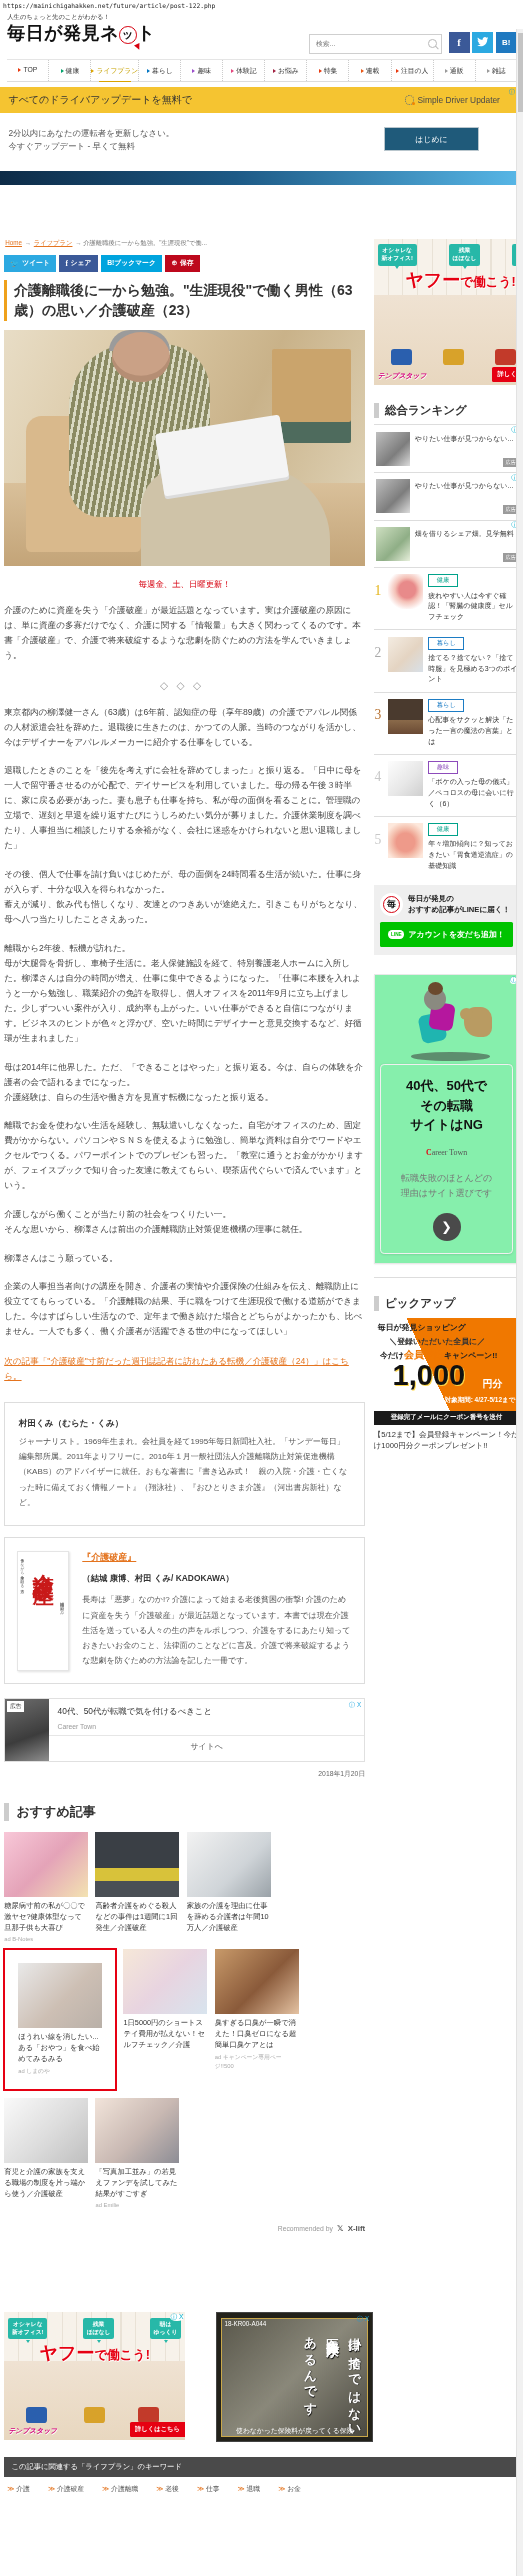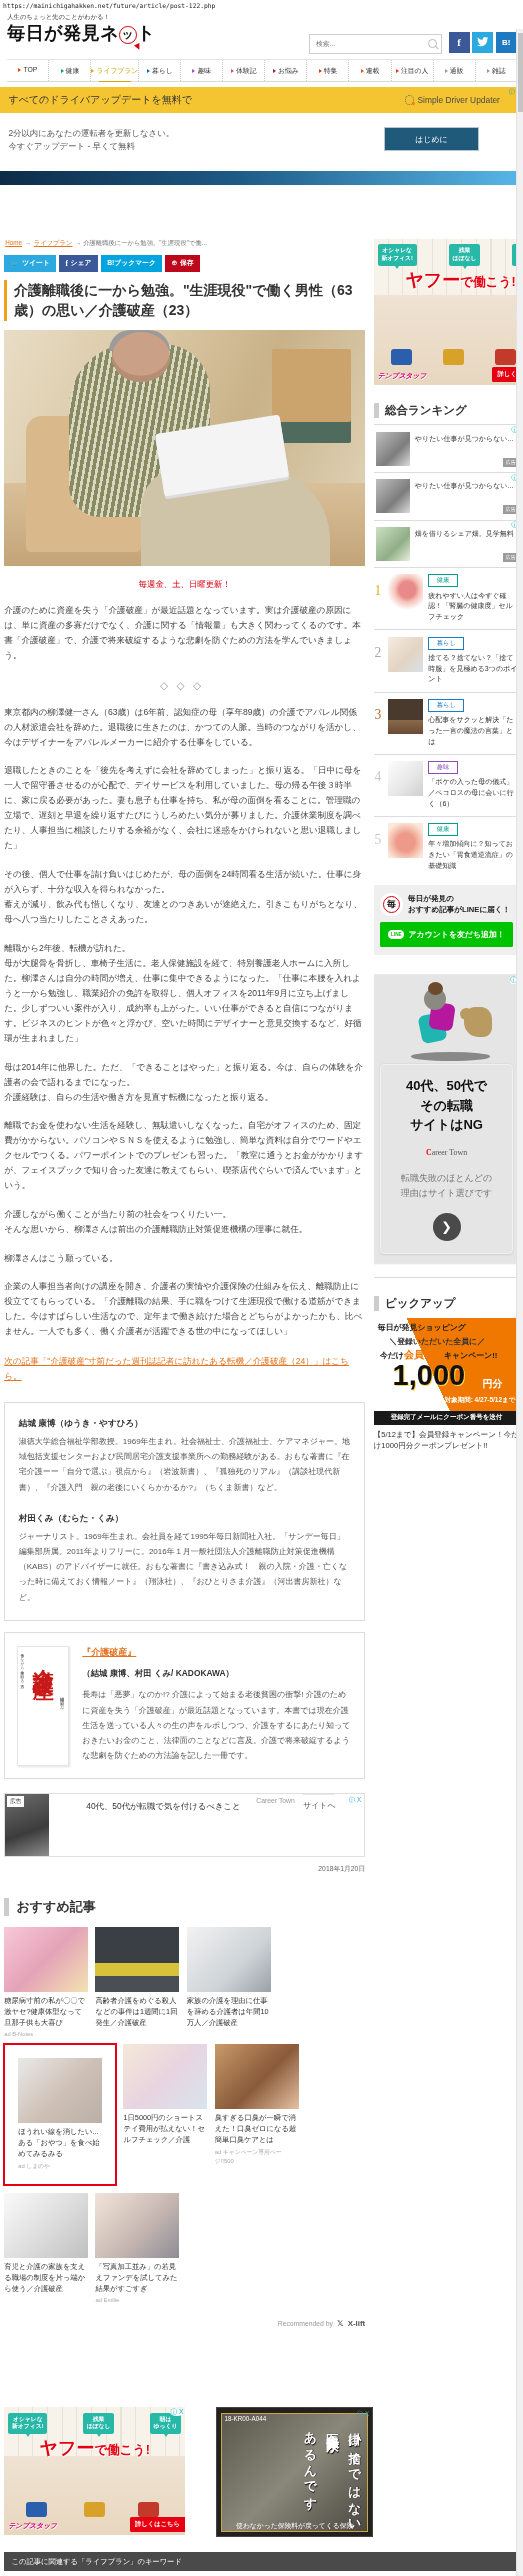--- a/index.html
+++ b/index.html
@@ -88,21 +88,21 @@
   .book-cover .v-side{position:absolute;left:2.1px;top:4.2px;writing-mode:vertical-rl;font-size:3.7px;color:#555;}
   .book-cover .v-auth{position:absolute;right:3.1px;top:47px;writing-mode:vertical-rl;font-size:4.2px;color:#777;}
   .book-info{margin-left:13.6px;}
   .book-link{color:#e4741f;font-size:9px;font-weight:bold;text-decoration:underline;cursor:pointer;}
   .book-authors{font-size:8.4px;color:#333;margin-top:9.4px;font-weight:bold;}
   .book-desc{font-size:8px;line-height:1.9;color:#555;margin-top:8.4px;}
   
   .career-inline{border:0.5px solid #e0e0e0;margin-top:13.6px;position:relative;display:flex;min-height:62px;}
   .ci-img{width:44px;background:linear-gradient(160deg,#6d6d6d 0%,#3c3c3c 60%,#8e8e8e 100%);position:relative;flex-shrink:0;}
   .ci-badge{position:absolute;top:2.1px;left:2.1px;background:#fff;font-size:5.8px;color:#333;padding:1px 2.6px;}
-  .ci-body{flex:1;display:flex;justify-content:center;}
+  .ci-body{flex:1;display:flex;flex-direction:column;}
   .ci-headline{font-size:8.4px;color:#333;padding:7.3px 7.3px 2.1px 8.4px;}
   .ci-brand{font-size:6.8px;color:#999;padding:3.1px 8.4px 5.2px 8.4px;}
   .ci-cta{border-top:0.5px solid #e6e6e6;text-align:center;font-size:7.9px;color:#555;padding:5.2px 0;cursor:pointer;}
   .ci-x{position:absolute;top:1.6px;right:3.1px;font-size:6.3px;color:#29abe2;}
   .article-date{text-align:right;font-size:6.8px;color:#666;margin-top:7.3px;}
   
   .sec-heading{border-left:5.2px solid #ccc;padding-left:7.3px;font-size:13px;font-weight:bold;color:#333;margin:24px 0 10.5px 0;}
   
   .rec-grid{display:flex;flex-wrap:wrap;gap:7.3px;}
   .rec-card{width:84px;cursor:pointer;position:relative;}
@@ -155,21 +155,21 @@
   .cat-kurashi{color:#1c7cc4;border-color:#1c7cc4}
   .cat-hobby{color:#8d4bbb;border-color:#8d4bbb}
   .rank-title{font-size:7px;color:#333;line-height:1.55;}
   .line-promo{background:#efefef;margin-top:6.3px;padding:8.4px 6.3px;}
   .lp-top{display:flex;align-items:center;gap:5.2px;}
   .lp-logo{width:23px;height:23px;background:#fff;border-radius:50%;display:flex;align-items:center;justify-content:center;flex-shrink:0;}
   .lp-logo span{border:1.6px solid #d7000f;border-radius:50%;width:15.7px;height:15.7px;display:flex;align-items:center;justify-content:center;font-weight:bold;font-size:9px;color:#111;}
   .lp-text{font-size:7.6px;font-weight:bold;color:#222;line-height:1.5;}
   .line-btn{margin-top:6.3px;background:#00c300;color:#fff;font-size:7.9px;font-weight:bold;text-align:center;padding:6.8px 0;border-radius:1.6px;display:flex;align-items:center;justify-content:center;gap:4.2px;cursor:pointer;}
   .line-ic{background:#fff;color:#00c300;font-size:4.7px;font-weight:bold;border-radius:4.2px;padding:2.1px 2.6px;}
-  .career-side{border:0.5px solid #e8e8e8;box-shadow:0 0.5px 1.6px rgba(0,0,0,.08);margin-top:19px;padding:6.3px 5.2px 8.4px 5.2px;position:relative;background:#e5e5e5;}
+  .career-side{border:0.5px solid #e8e8e8;box-shadow:0 0.5px 1.6px rgba(0,0,0,.08);margin-top:19px;padding:6.3px 5.2px 8.4px 5.2px;position:relative;background:#86efac;}
   .cs-illu{height:79px;position:relative;}
   .cs-head{position:absolute;left:44px;top:6.3px;width:22px;height:22px;border-radius:50%;background:#8a8a80;}
   .cs-bun{position:absolute;left:48px;top:0px;width:15.7px;height:13.6px;border-radius:50%;background:#6b4a2e;}
   .cs-body{position:absolute;left:50px;top:21px;width:24px;height:27px;border-radius:6.3px;background:#b5179e;transform:rotate(8deg);}
   .cs-legs{position:absolute;left:40px;top:32px;width:25px;height:28px;border-radius:6.3px;background:#1fb5b0;transform:rotate(-12deg);}
   .cs-dog{position:absolute;left:84px;top:25px;width:28px;height:30px;border-radius:40% 40% 30% 50%;background:#b99b62;}
   .cs-dog::before{content:"";position:absolute;left:-4.2px;top:1px;width:13.6px;height:12.6px;border-radius:50%;background:#b99b62;}
   .cs-shadow{position:absolute;left:31px;bottom:0;width:79px;height:8.4px;border-radius:50%;background:rgba(60,60,60,.55);}
   .cs-card{border:0.5px solid #f0f0f0;border-radius:4.2px;box-shadow:0 0.5px 2.1px rgba(0,0,0,.1);margin-top:3.1px;padding:11.5px 4.2px 10.5px 4.2px;text-align:center;}
   .cs-h{font-size:13px;font-weight:bold;color:#111;line-height:1.5;}
@@ -327,24 +327,20 @@
     <p class="article-p">離職でお金を使わない生活を経験し、無駄遣いしなくなった。自宅がオフィスのため、固定費がかからない。パソコンやＳＮＳを使えるように勉強し、簡単な資料は自分でワードやエクセルでつくる。パワーポイントでのプレゼンも習った。「教室に通うとお金がかかりますが、フェイスブックで知り合った友達に教えてもらい、喫茶店代ぐらいで済んでいます」という。</p>
     <p class="article-p">介護しながら働くことが当たり前の社会をつくりたい一。
 そんな思いから、柳澤さんは前出の介護離職防止対策促進機構の理事に就任。</p>
     <p class="article-p">柳澤さんはこう願っている。</p>
     <p class="article-p">企業の人事担当者向けの講座を開き、介護者の実情や介護保険の仕組みを伝え、離職防止に役立ててもらっている。「介護離職の結果、手に職をつけて生涯現役で働ける道筋ができました。今はすばらしい生活なので、定年まで働き続けた場合とどちらがよかったかも、比べません。一人でも多く、働く介護者が活躍できる世の中になってほしい」</p>
 
     <a class="article-link">次の記事「"介護破産"寸前だった週刊誌記者に訪れたある転機／介護破産（24）」はこちら。</a>
 
     <div class="info-box">
       <div class="author-block">
-        <div class="author-name">結城 康博（ゆうき・やすひろ）</div>
-        <div class="author-bio">淑徳大学総合福祉学部教授。1969年生まれ。社会福祉士、介護福祉士、ケアマネジャー。地域包括支援センターおよび民間居宅介護支援事業所への勤務経験がある。おもな著書に『在宅介護ーー「自分で選ぶ」視点から』（岩波新書）、『孤独死のリアル』（講談社現代新書）、『介護入門　親の老後にいくらかかるか?』（ちくま新書）など。</div>
-      </div>
-      <div class="author-block">
         <div class="author-name">村田くみ（むらた・くみ）</div>
         <div class="author-bio">ジャーナリスト。1969年生まれ。会社員を経て1995年毎日新聞社入社。「サンデー毎日」編集部所属。2011年よりフリーに。2016年１月一般社団法人介護離職防止対策促進機構（KABS）のアドバイザーに就任。おもな著書に『書き込み式！　親の入院・介護・亡くなった時に備えておく情報ノート』（翔泳社）、『おひとりさま介護』（河出書房新社）など。</div>
       </div>
     </div>
 
     <div class="book-box">
       <div class="book-cover">
         <span class="v-side">働きながら介護を続ける方法</span>
         <span class="v-title">介護破産</span>
         <span class="v-auth">結城康博　村田くみ</span>

